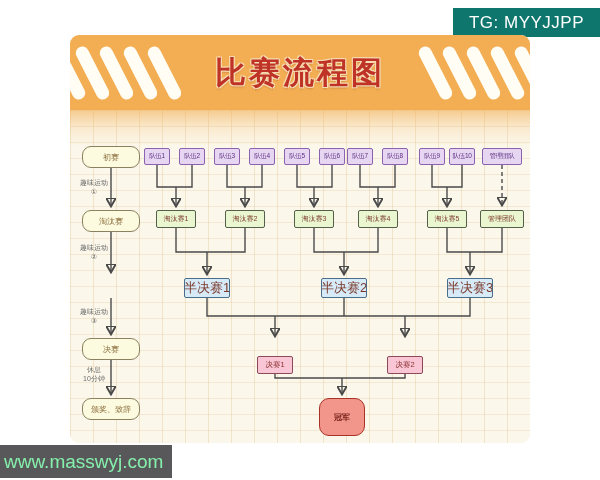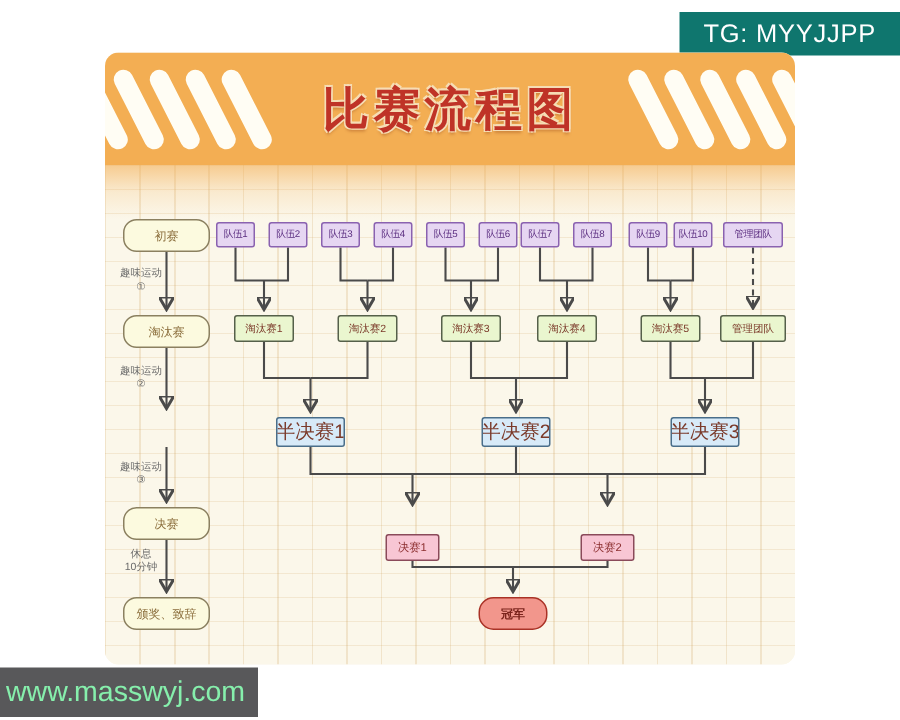--- a/index.html
+++ b/index.html
@@ -73,21 +73,21 @@
   }
   .semi{
     width:46px;height:20px;top:243px;border-radius:2px;
     background:#d7eaf8;border:1.3px solid #4a6e8a;color:#7b3a2a;font-size:13px;
   }
   .final{
     width:36px;height:18px;top:305px;border-radius:2px;
     background:#f8c6d4;border:1.3px solid #8a4a5a;color:#8b2e2e;font-size:7.5px;margin-top:16px;
   }
   .champ{
-    width:46px;height:22px;top:363px;border-radius:10px;
+    width:46px;height:38px;top:363px;border-radius:10px;
     background:#f2968c;border:1.6px solid #a93226;color:#7b241c;
     font-size:8px;font-weight:bold;
   }
   .note{
     position:absolute;z-index:5;width:36px;left:6px;text-align:center;
     color:#6b6b6b;font-size:7px;line-height:9px;
   }
 </style>
 </head>
 <body>

